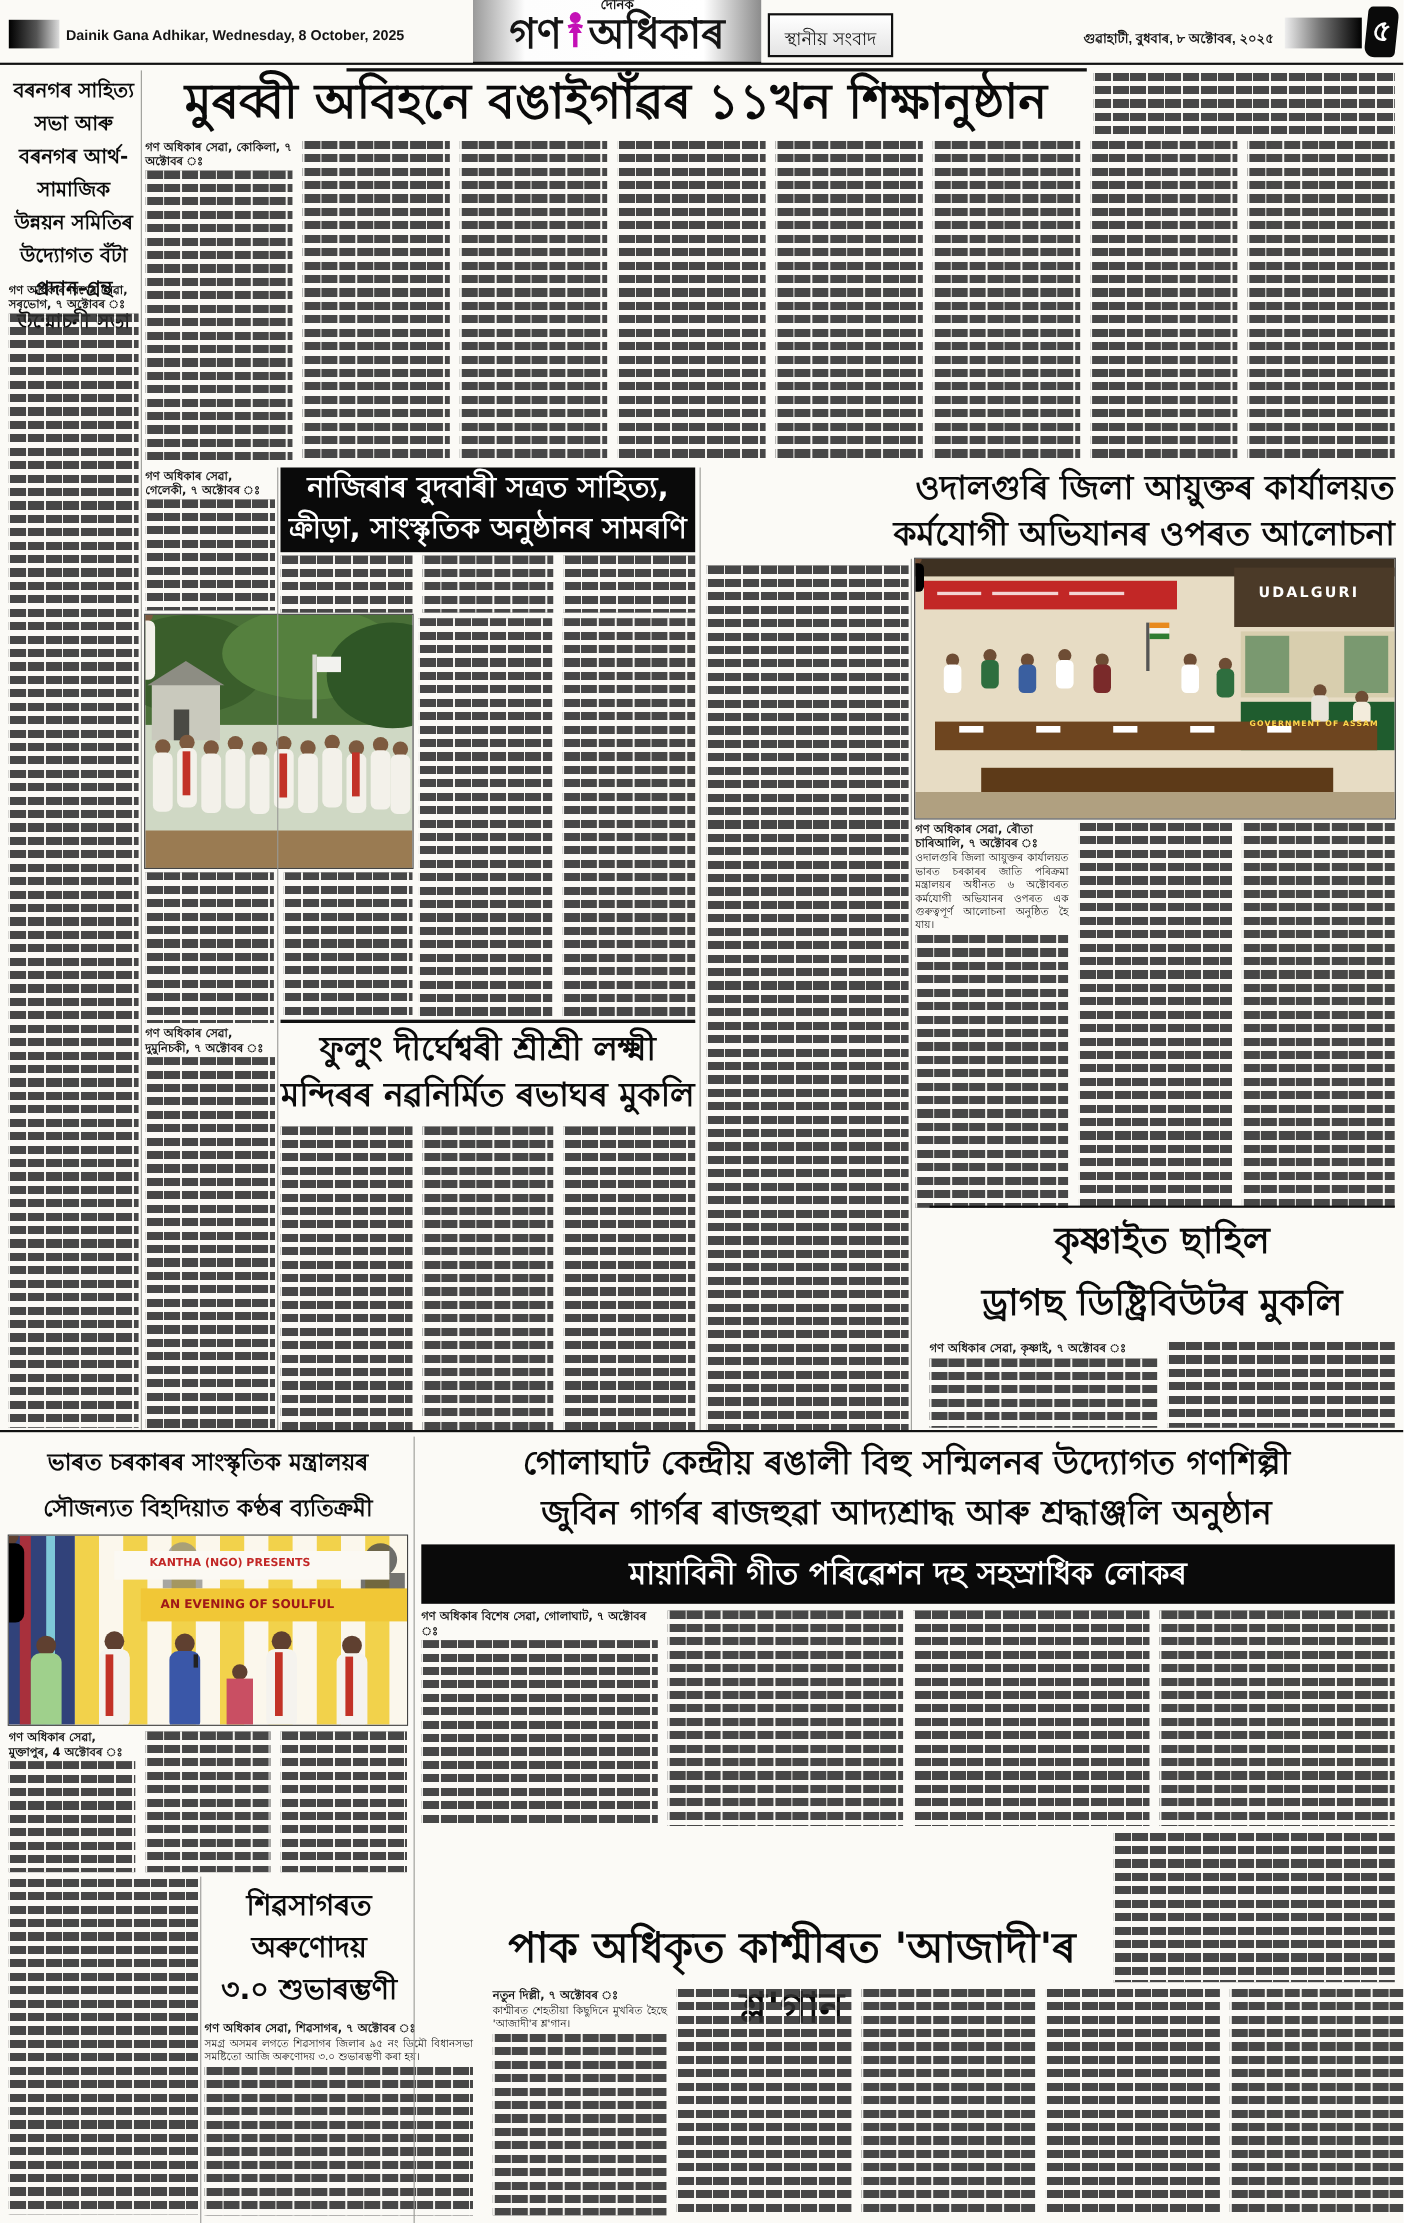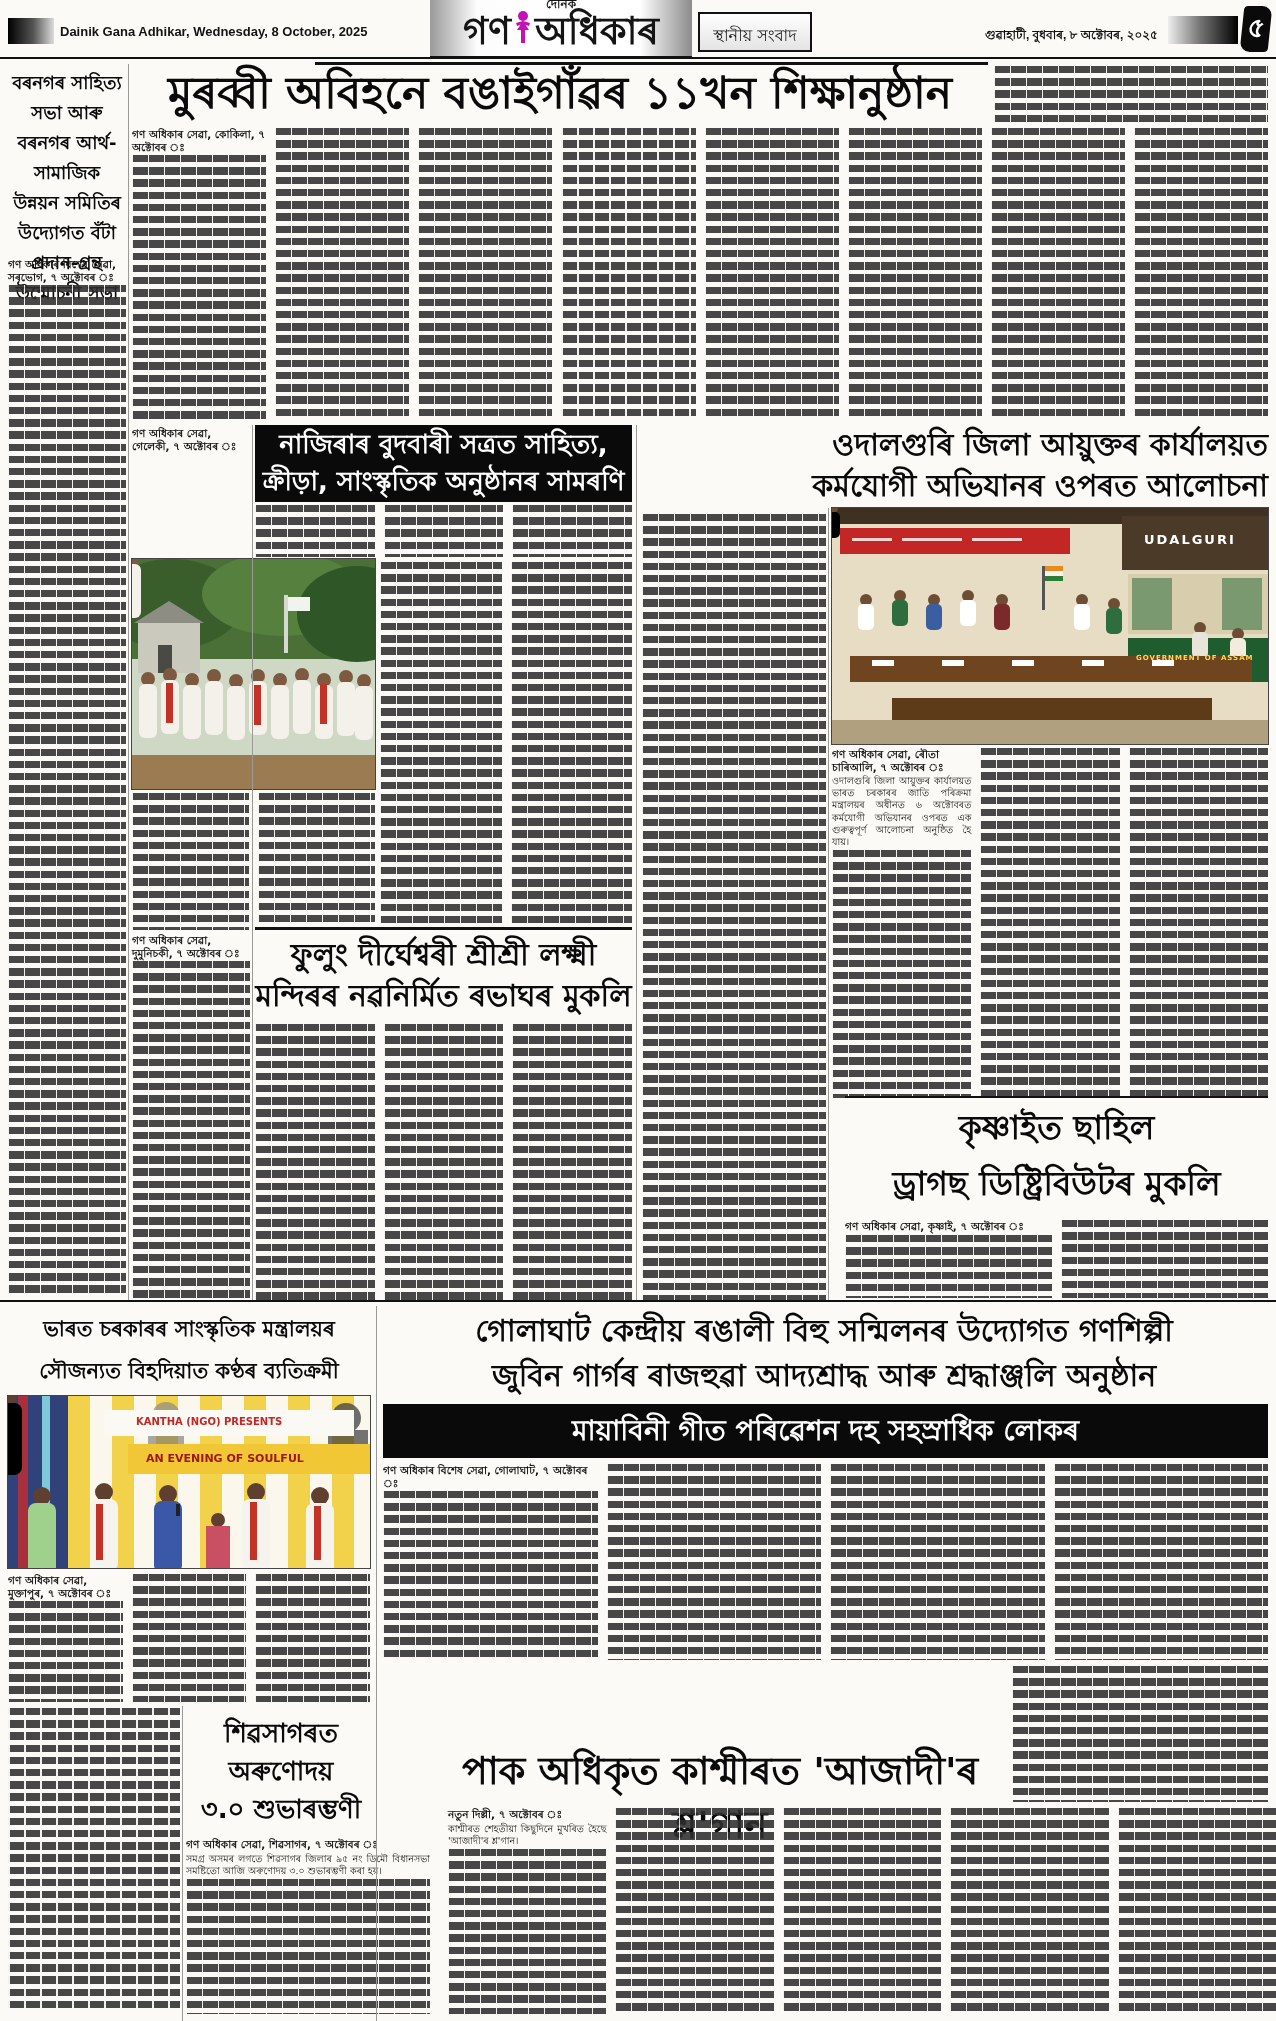--- a/index.html
+++ b/index.html
@@ -100,21 +100,21 @@
         <div class="fill"></div>
       </div>
     <div class="col">
         <div class="fill"></div>
       </div>
     <div class="col">
         <div class="fill"></div>
       </div>
   </div>
 
-  <div class="abs" style="left:132px;top:427px;width:118px;height:128px;display:flex;flex-direction:row;">
+  <div class="abs" style="left:132px;top:427px;width:118px;height:128px;display:flex;flex-direction:column;">
     <p class="dateline">গণ অধিকাৰ সেৱা, গেলেকী, ৭ অক্টোবৰ ঃ</p>
     <div class="fill" style="flex:1;"></div>
   </div>
   <div class="abs blackbox" style="left:255px;top:425px;width:377px;height:76px;font-size:26px;line-height:37px;padding-top:1px;">
     <div>নাজিৰাৰ বুদবাৰী সত্ৰত সাহিত্য,</div>
     <div>ক্ৰীড়া, সাংস্কৃতিক অনুষ্ঠানৰ সামৰণি</div>
   </div>
   <div class="abs cols" style="left:255px;top:505px;width:377px;height:52px;">
     <div class="col">
         <div class="fill"></div>
@@ -322,21 +322,21 @@
       <rect x="168" y="108" width="4" height="12" fill="#222"></rect>
       <circle cx="210" cy="124" r="7" fill="#5f4030"></circle>
         <rect x="198" y="130" width="24" height="42" fill="#c94f63"></rect>
     </svg>
     <span class="ph-text" style="left:128px;top:20px;color:#c22726;font-size:10px;">KANTHA (NGO) PRESENTS</span>
     <span class="ph-text" style="left:138px;top:56px;color:#a01818;font-size:11px;text-align:center;">AN EVENING OF SOULFUL</span>
   </div>
 
   <div class="abs cols" style="left:8px;top:1574px;width:362px;height:128px;">
     <div class="col">
-      <p class="dateline">গণ অধিকাৰ সেৱা, মুক্তাপুৰ, ৭ অক্টোবৰ ঃ</p>
+      <p class="dateline">গণ অধিকাৰ সেৱা, মুক্তাপুৰ, 4 অক্টোবৰ ঃ</p>
       <div class="fill"></div>
     </div>
     <div class="col">
         <div class="fill"></div>
       </div>
     <div class="col">
         <div class="fill"></div>
       </div>
   </div>
   <div class="abs fill" style="left:8px;top:1708px;width:172px;height:305px;"></div>

